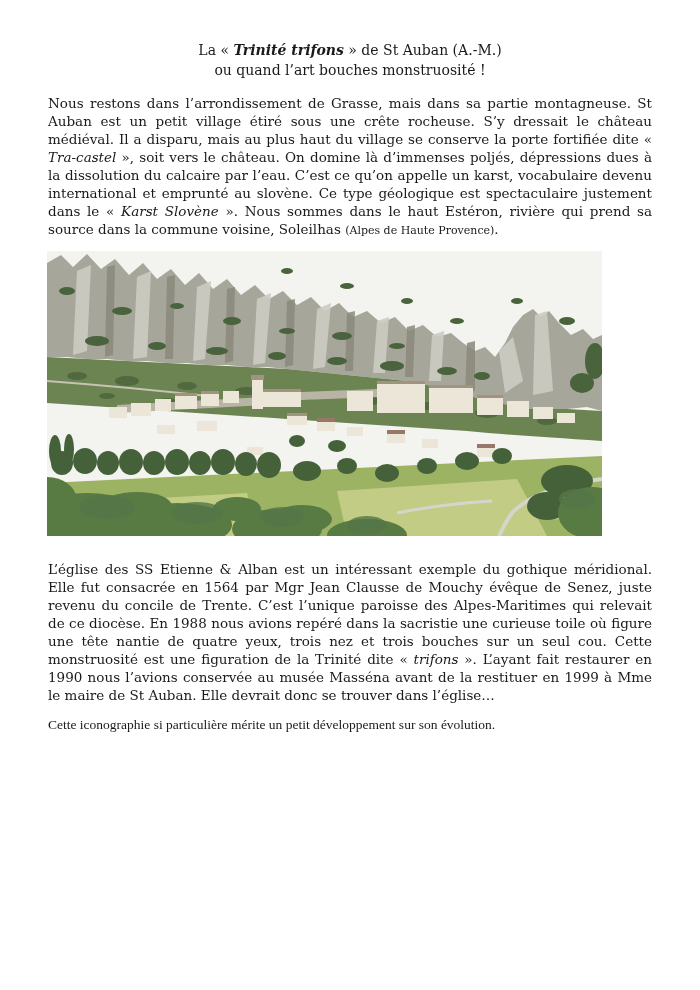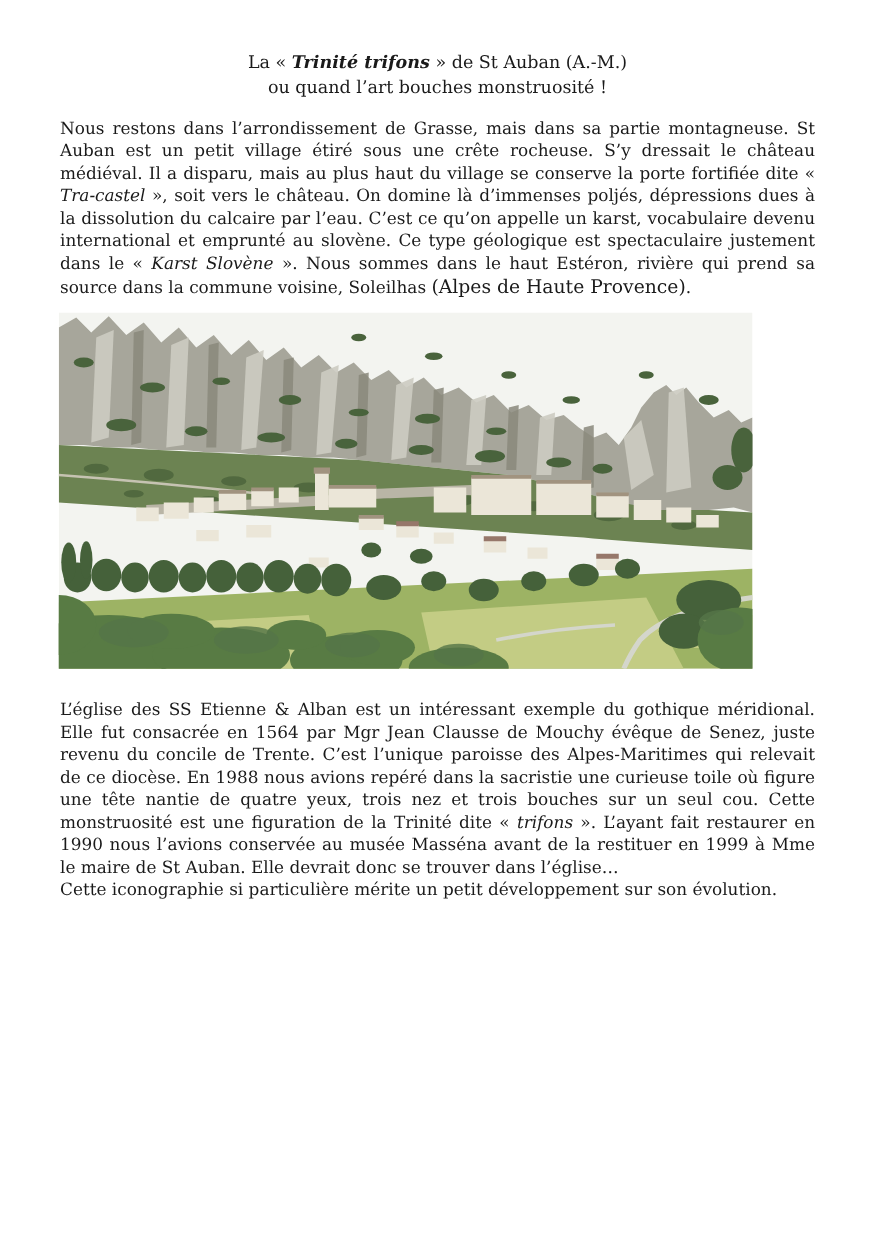--- a/index.html
+++ b/index.html
@@ -22,23 +22,23 @@
   .body-text {
     width: 604px;
     margin-left: 48px;
     text-align: justify;
     font-size: 13.5px;
     line-height: 18px;
   }
   p { margin: 0; }
   .p1 { margin-top: 14px; }
   .p2 { margin-top: 24px; }
-  .closing { margin-top: 0; }
+  .closing { margin-top: 12px; font-family: Liberation Serif, serif; }
   .ital { font-style: italic; margin-top: 32px; }
-  .small-note { font-size: 15px; }
+  .small-note { font-size: 11px; }
   .photo-fig {
     display: block;
     margin: 11px 0 0 47px;
     width: 555px;
     height: 285px;
     line-height: 0;
   }
 </style>
 </head>
 <body>

